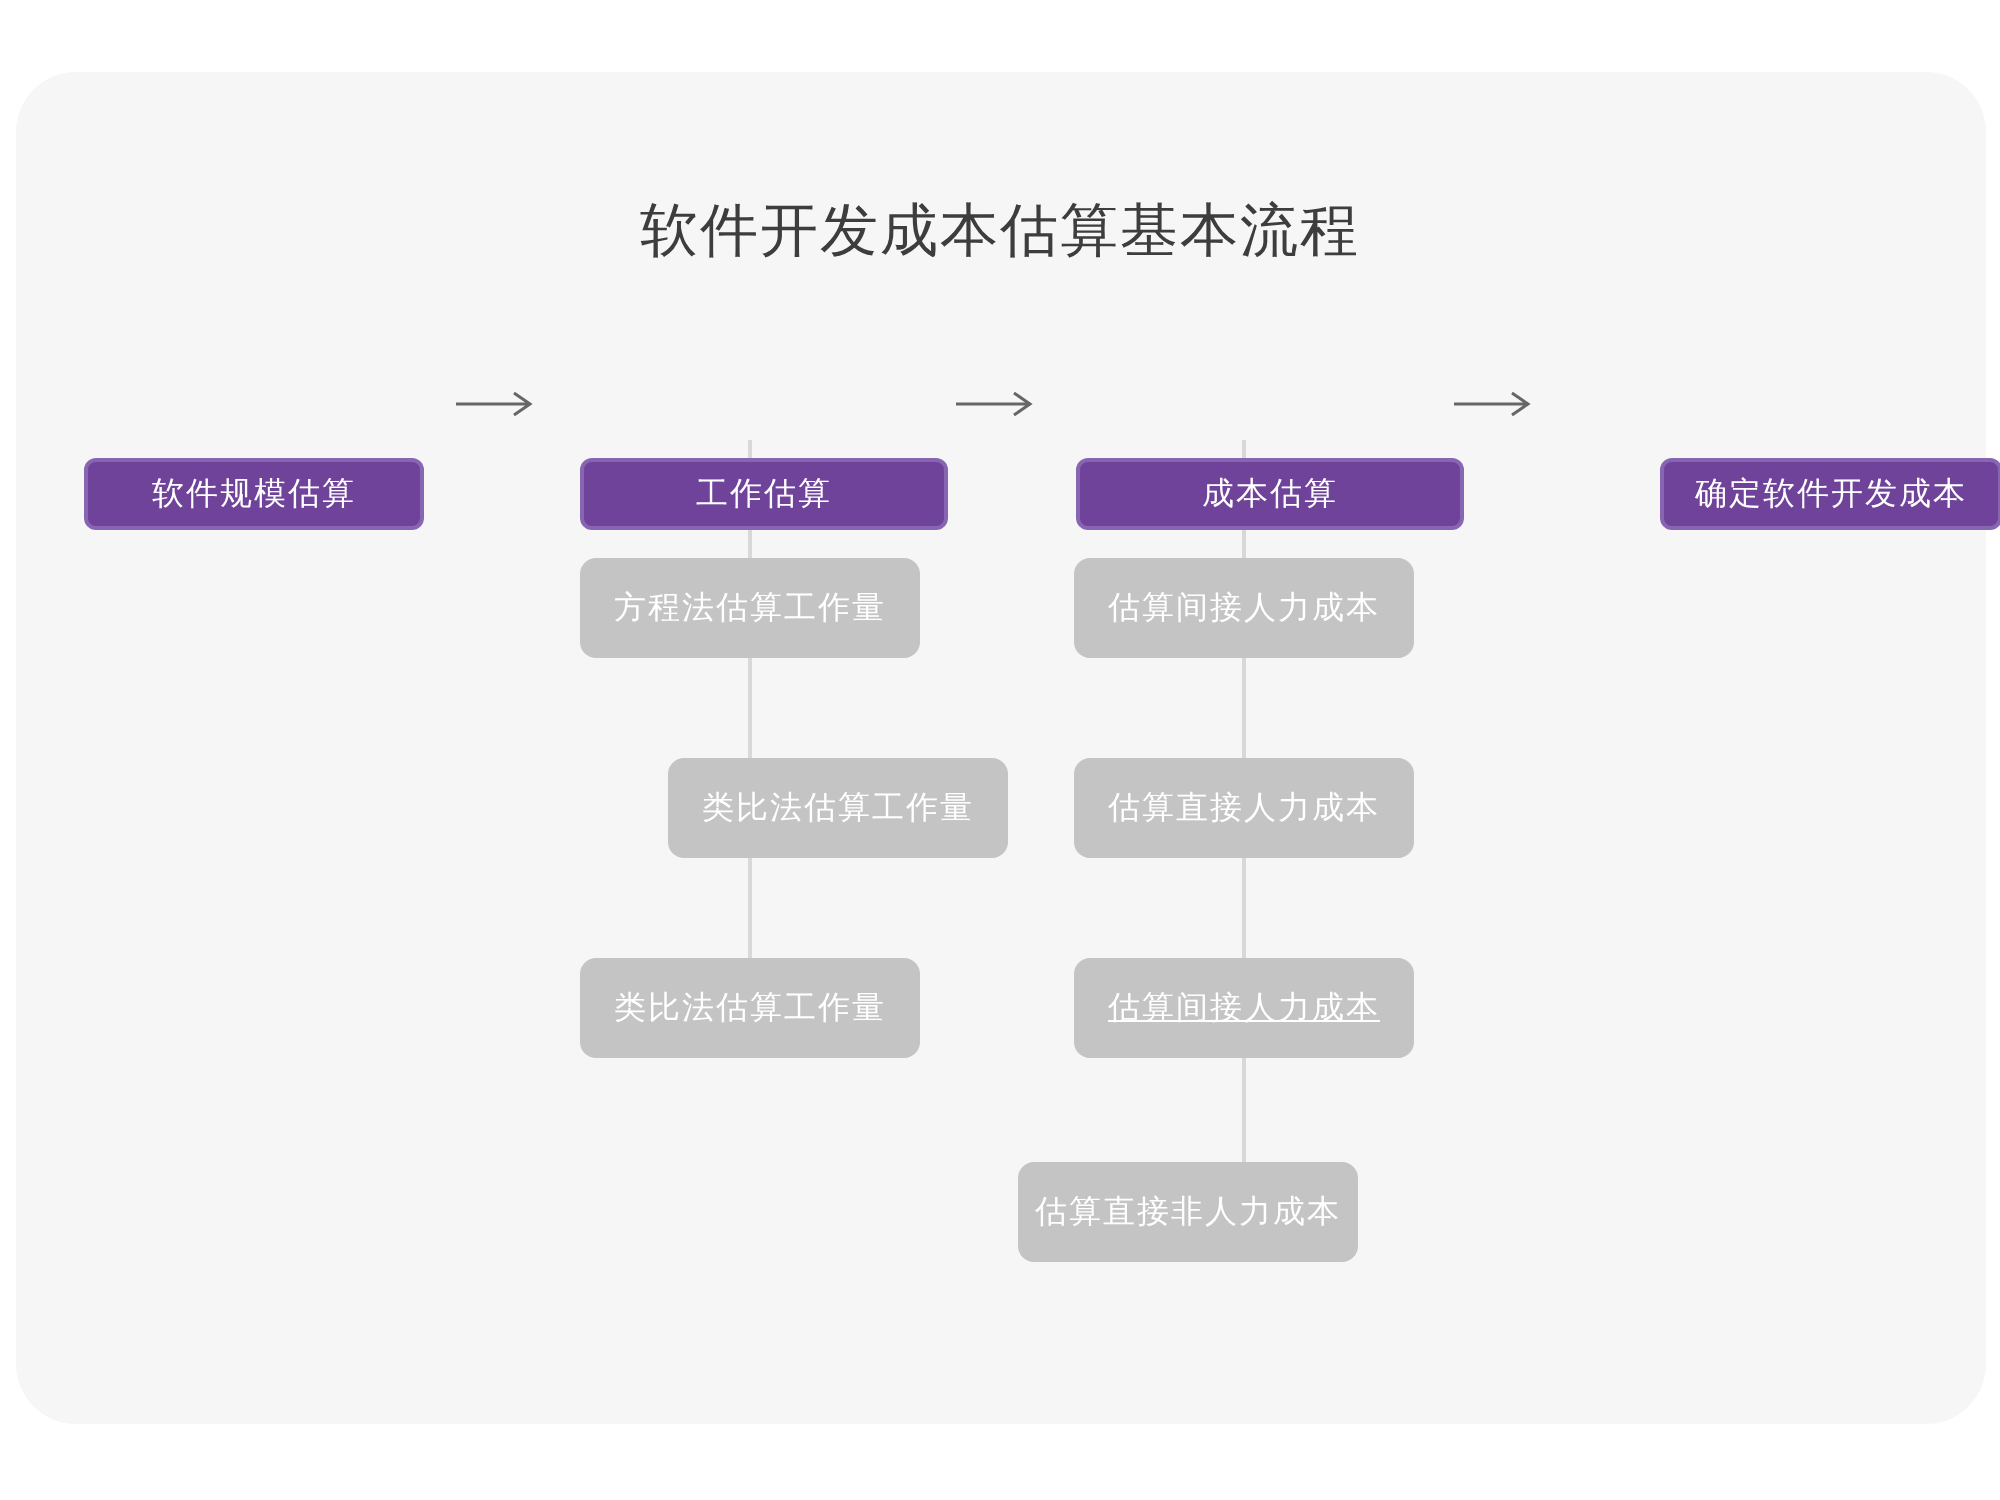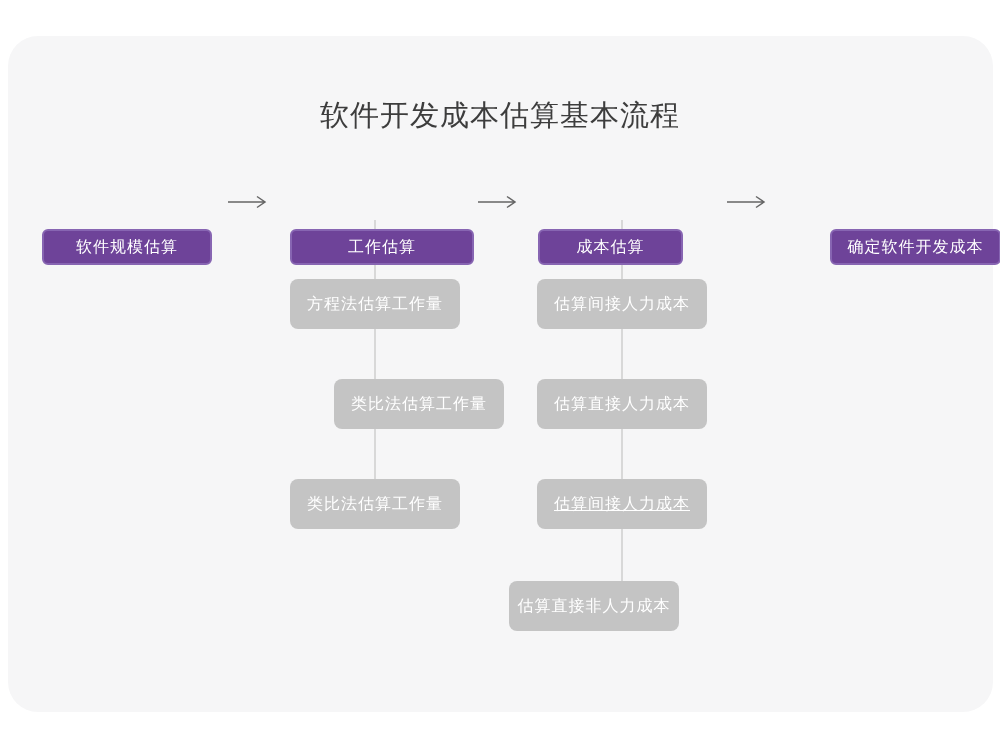--- a/index.html
+++ b/index.html
@@ -82,21 +82,21 @@
 
   <div class="card"></div>
 
   <div class="title">软件开发成本估算基本流程</div>
 
   <div class="vline" style="left:374px; top:220px; height:270px;"></div>
   <div class="vline" style="left:621px; top:220px; height:372px;"></div>
 
   <div class="stage-box" style="left:42px; top:184px; width:170px;">软件规模估算</div>
   <div class="stage-box" style="left:290px; top:184px; width:184px;">工作估算</div>
-  <div class="stage-box" style="left:538px; top:184px; width:145px;">成本估算</div>
+  <div class="stage-box" style="left:538px; top:184px; width:194px;">成本估算</div>
   <div class="stage-box" style="left:830px; top:184px; width:171px;">确定软件开发成本</div>
 
   <svg class="arrow-svg" style="left:227px; top:194px;" viewBox="0 0 44 16">
     <path d="M1 8 H37 M30 2.5 L38 8 L30 13.5" stroke="#666666" stroke-width="1.5" fill="none"></path>
   </svg>
   <svg class="arrow-svg" style="left:477px; top:194px;" viewBox="0 0 44 16">
     <path d="M1 8 H37 M30 2.5 L38 8 L30 13.5" stroke="#666666" stroke-width="1.5" fill="none"></path>
   </svg>
   <svg class="arrow-svg" style="left:726px; top:194px;" viewBox="0 0 44 16">
     <path d="M1 8 H37 M30 2.5 L38 8 L30 13.5" stroke="#666666" stroke-width="1.5" fill="none"></path>

